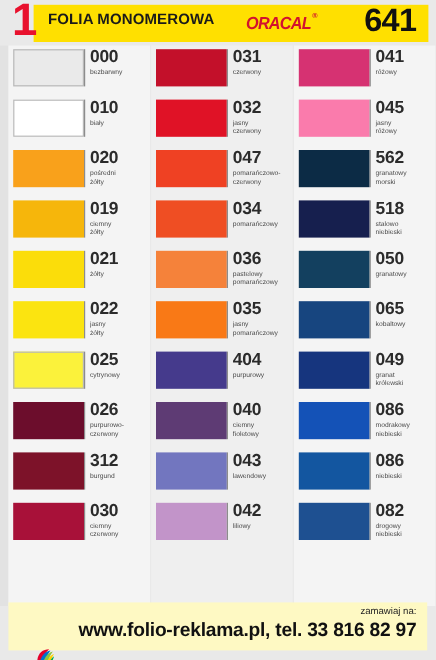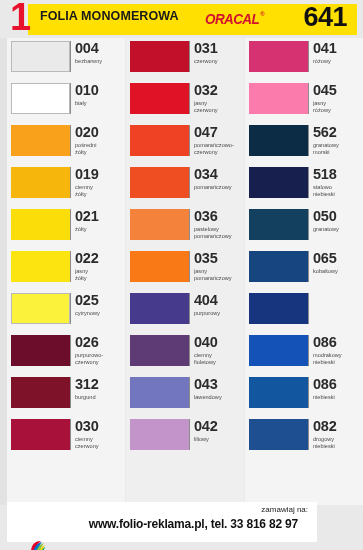--- a/index.html
+++ b/index.html
@@ -165,36 +165,36 @@
     line-height: 6.6px;
     margin-top: 2px;
     white-space: pre-line;
   }
 
   
   .footer {
     position: absolute;
     left: 7px;
     bottom: 8px;
-    width: 310px;
+    width: 349px;
     height: 40px;
-    background: #ffffff;
+    background: #fef9c3;
   }
   .foot-order {
     position: absolute;
     right: 9px;
     top: 3px;
     font-size: 8px;
     color: #222;
   }
   .foot-contact {
     position: absolute;
-    right: 19px;
+    right: 9px;
     top: 15px;
-    font-size: 12px;
+    font-size: 16px;
     font-weight: bold;
     color: #111;
     letter-spacing: -0.2px;
   }
   .foot-brand {
     position: absolute;
     left: 22px;
     top: 12px;
     display: flex;
     align-items: center;
@@ -229,21 +229,21 @@
 
 <div class="chart">
   <div class="edge-strip"></div>
   <div class="col" id="col-0">
       <div class="row">
         <div class="swatch-wrap">
           <div class="swatch bordered" style="background: rgb(234, 234, 234);"></div>
         </div>
         <div class="divider"></div>
         <div class="meta">
-          <div class="code">004</div>
+          <div class="code">000</div>
           <div class="cname">bezbarwny</div>
         </div>
       </div>
       <div class="row">
         <div class="swatch-wrap">
           <div class="swatch bordered" style="background: rgb(255, 255, 255);"></div>
         </div>
         <div class="divider"></div>
         <div class="meta">
           <div class="code">010</div>
@@ -507,20 +507,25 @@
         <div class="meta">
           <div class="code">065</div>
           <div class="cname">kobaltowy</div>
         </div>
       </div>
       <div class="row">
         <div class="swatch-wrap">
           <div class="swatch" style="background: rgb(22, 53, 126);"></div>
         </div>
         <div class="divider"></div>
+        <div class="meta">
+          <div class="code">049</div>
+          <div class="cname">granat
+królewski</div>
+        </div>
       </div>
       <div class="row">
         <div class="swatch-wrap">
           <div class="swatch" style="background: rgb(20, 82, 183);"></div>
         </div>
         <div class="divider"></div>
         <div class="meta">
           <div class="code">086</div>
           <div class="cname">modrakowy
 niebieski</div>

